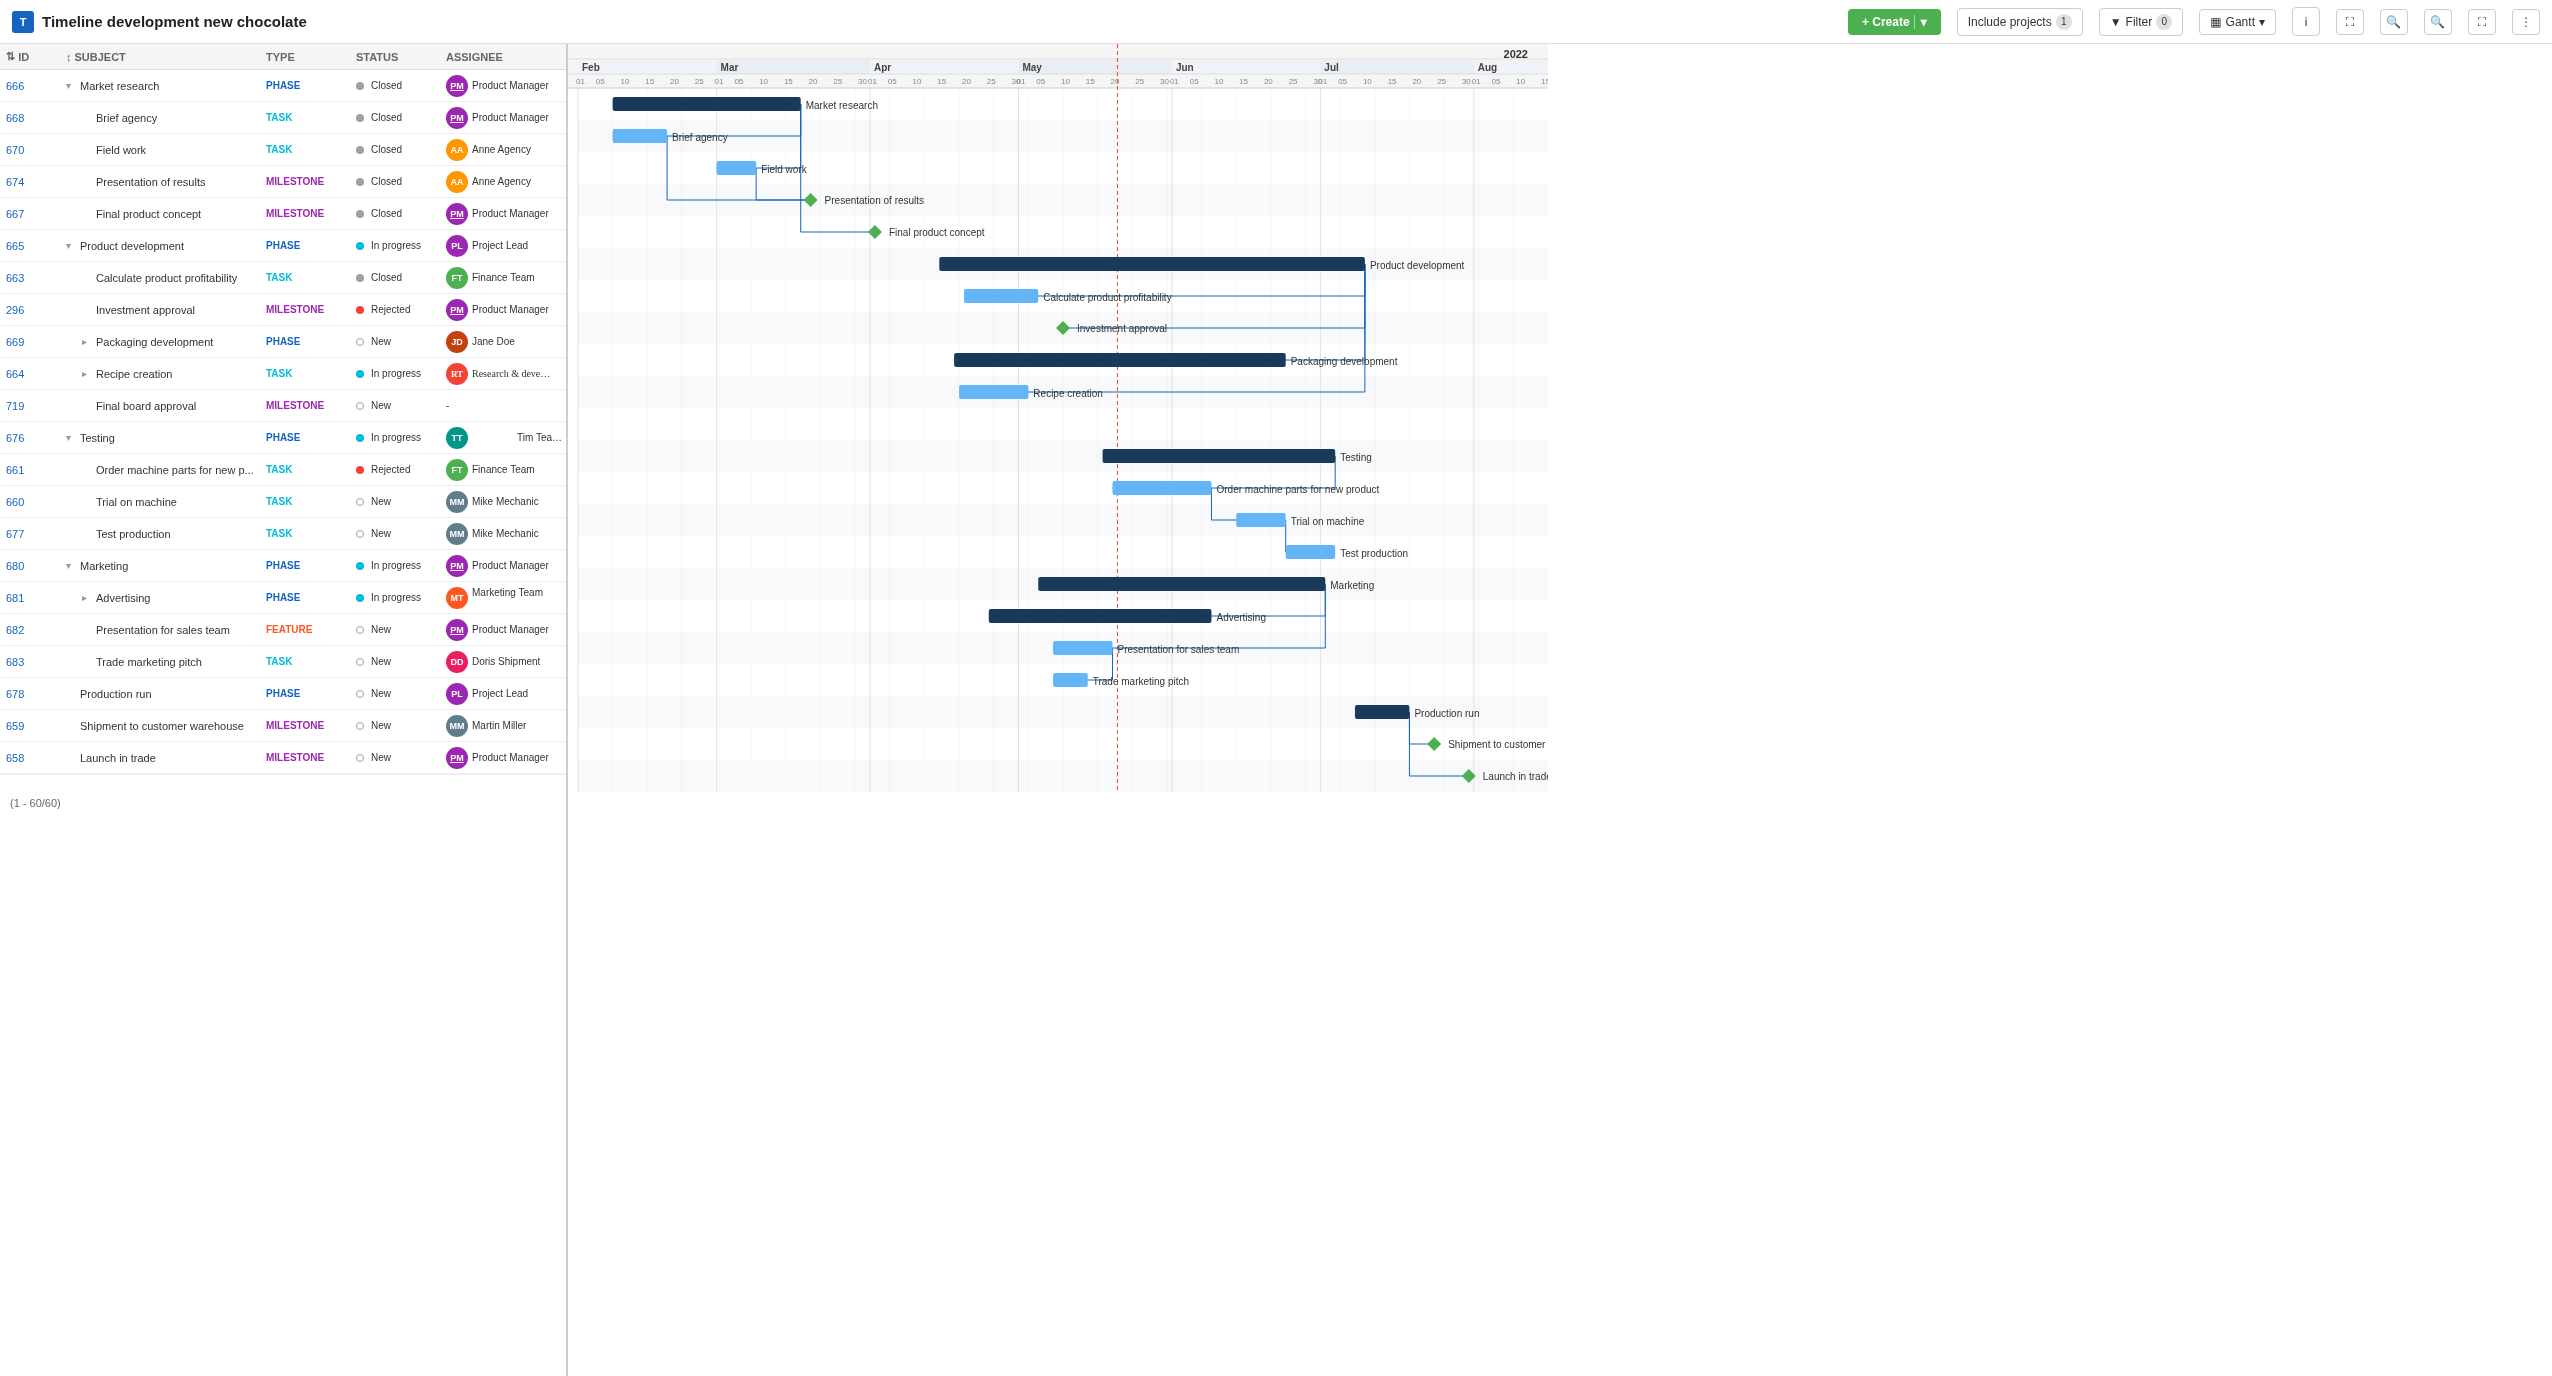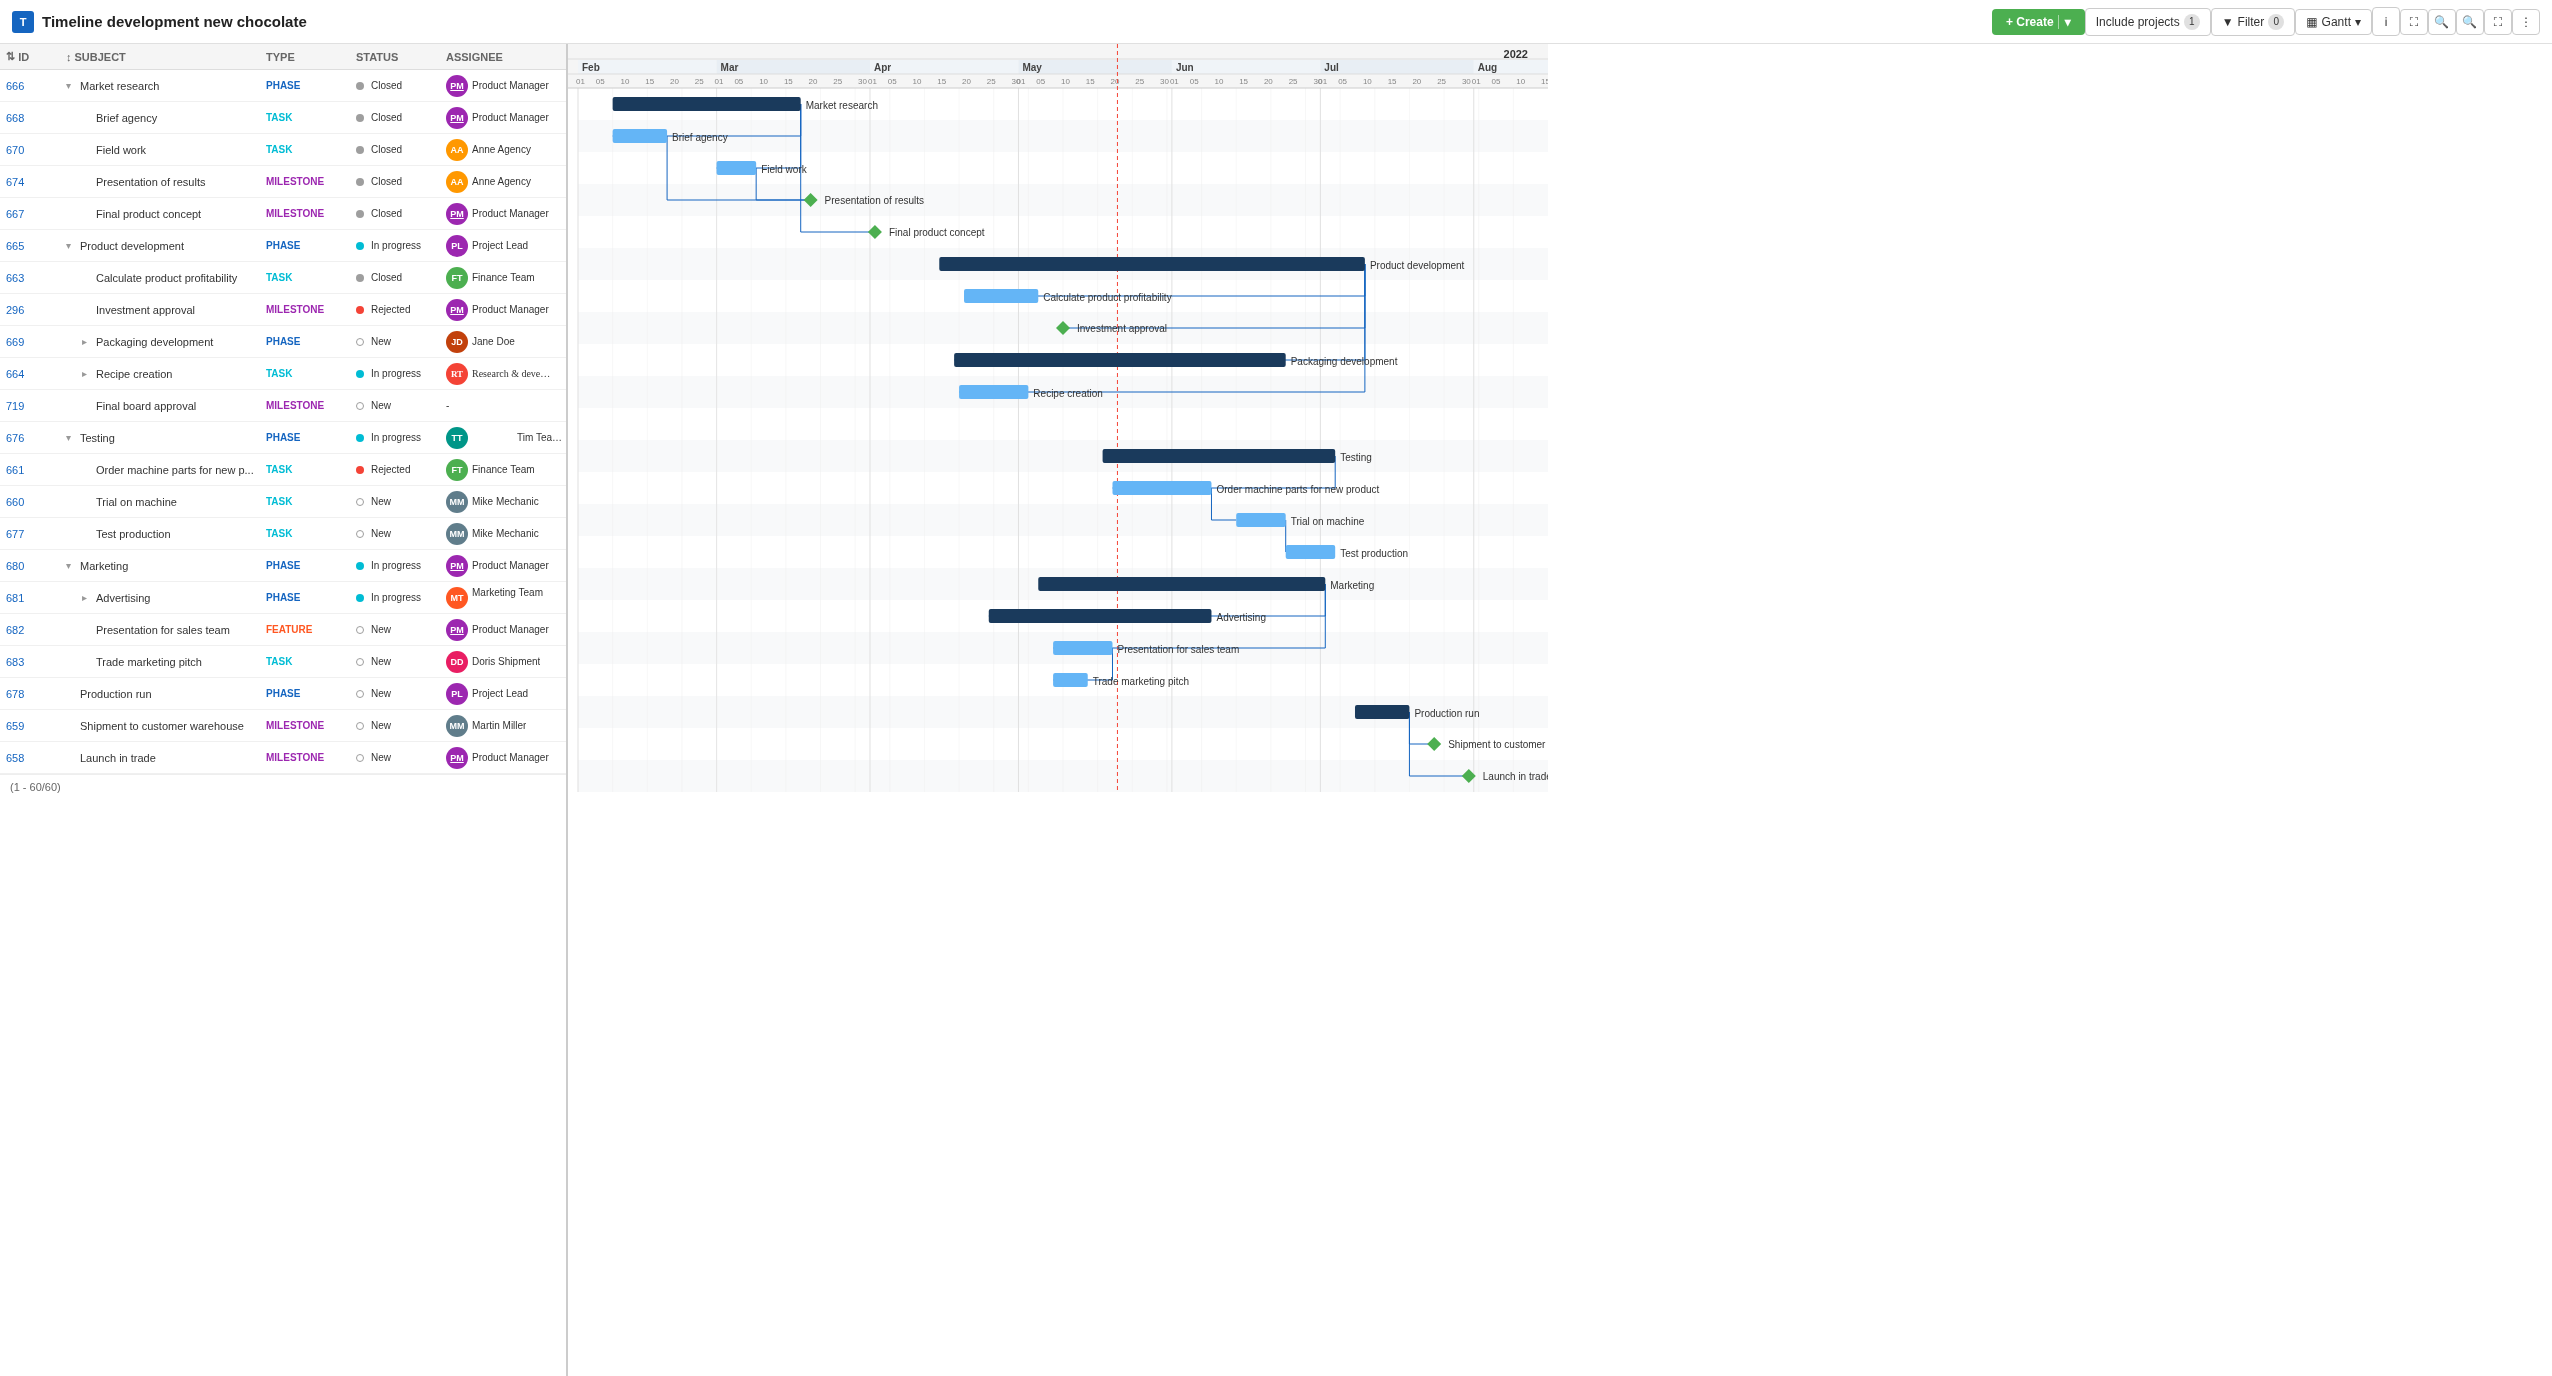--- a/index.html
+++ b/index.html
@@ -5,21 +5,21 @@
     * { box-sizing: border-box; margin: 0; padding: 0; }
     body { font-family: -apple-system, BlinkMacSystemFont, 'Segoe UI', Arial, sans-serif; font-size: 12px; background: #fff; color: #333; overflow: hidden; }
 
     
     .app-header {
       display: flex; align-items: center; padding: 6px 12px; background: #fff;
       border-bottom: 1px solid #e0e0e0; height: 44px; gap: 12px;
     }
     .app-title { font-size: 15px; font-weight: 600; color: #222; display: flex; align-items: center; gap: 8px; flex: 1; }
     .app-title-icon { width: 22px; height: 22px; background: #1565c0; border-radius: 3px; display: flex; align-items: center; justify-content: center; color: #fff; font-size: 11px; font-weight: bold; }
-    .header-actions { display: flex; align-items: center; gap: 0; }
+    .header-actions { display: flex; align-items: center; gap: 16px; }
     .btn-create { background: #4caf50; color: #fff; border: none; padding: 6px 14px; border-radius: 4px; cursor: pointer; font-size: 12px; font-weight: 600; display: flex; align-items: center; gap: 4px; }
     .btn-create .arrow { border-left: 1px solid rgba(255,255,255,0.5); padding-left: 6px; }
     .btn-secondary { background: #fff; border: 1px solid #ccc; padding: 5px 10px; border-radius: 4px; cursor: pointer; font-size: 12px; display: flex; align-items: center; gap: 4px; color: #333; }
     .badge { background: #e0e0e0; border-radius: 50%; width: 16px; height: 16px; display: inline-flex; align-items: center; justify-content: center; font-size: 10px; }
 
     
     .main-container { display: flex; height: calc(100vh - 44px); overflow: hidden; }
 
     
     .table-panel { width: 568px; min-width: 568px; border-right: 2px solid #ccc; overflow-y: auto; overflow-x: hidden; }
@@ -55,21 +55,21 @@
     .av-rt { background: #f44336; }
     .av-tt { background: #009688; }
     .av-mm { background: #607d8b; }
     .av-mt { background: #ff5722; }
     .av-dd { background: #e91e63; }
     .av-martin { background: #607d8b; }
 
     .assignee-text { font-size: 10px; white-space: nowrap; overflow: hidden; text-overflow: ellipsis; max-width: 80px; }
 
     
-    .table-footer { padding: 6px 10px; font-size: 11px; color: #666; border-top: 1px solid #eee; position: sticky; bottom: 0; background: #fff; }
+    .table-footer { padding: 22px 10px; font-size: 11px; color: #666; border-top: 1px solid #eee; position: sticky; bottom: 0; background: #fff; }
 
     
     .gantt-panel { flex: 1; overflow-x: auto; overflow-y: auto; background: #fff; }
 
     
     ::-webkit-scrollbar { width: 6px; height: 6px; }
     ::-webkit-scrollbar-track { background: #f5f5f5; }
     ::-webkit-scrollbar-thumb { background: #ccc; border-radius: 3px; }
   </style>
 </head>

